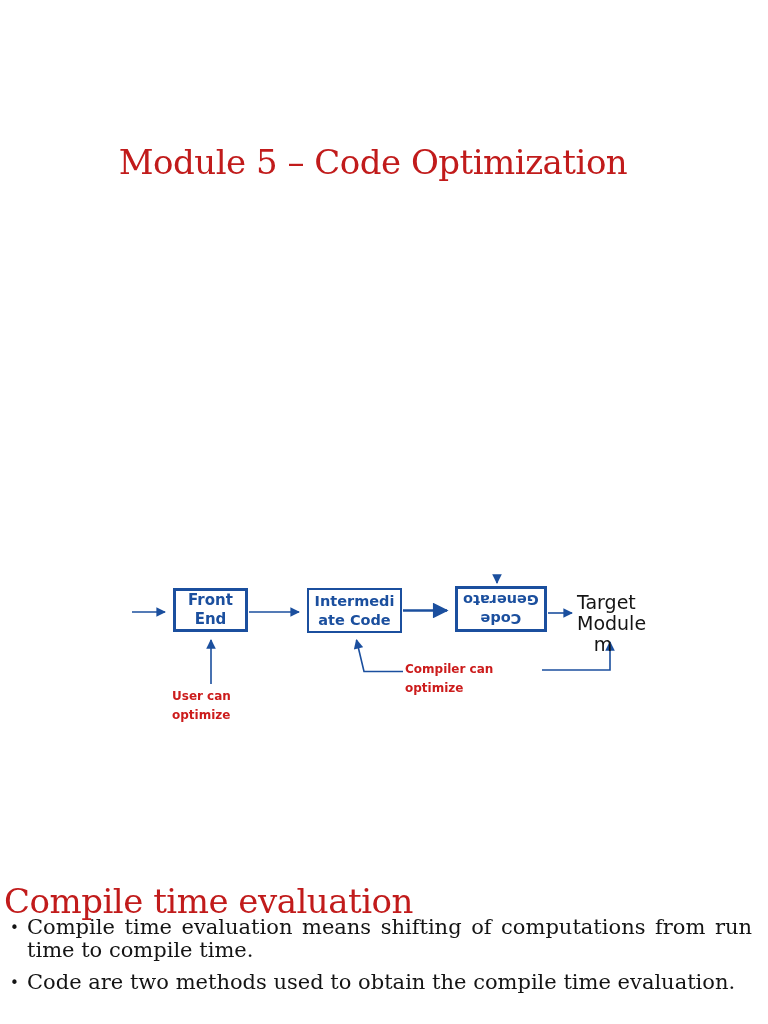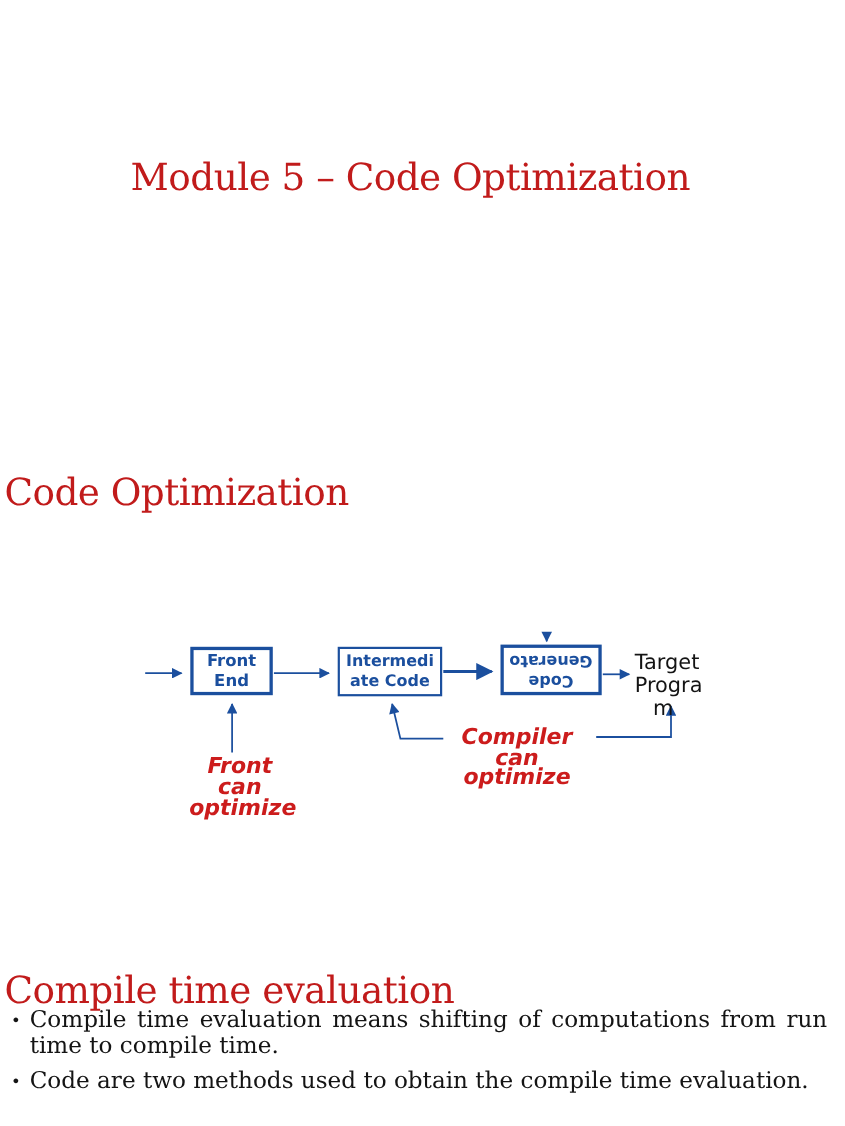--- a/index.html
+++ b/index.html
@@ -47,21 +47,21 @@
   .box-generator{left:455px;top:586px;width:92px;height:46px;border:3px solid var(--blue);}
   .rot180{transform:rotate(180deg);display:flex;flex-direction:column;align-items:center;}
   .flow-box .bline{display:block;}
 
   .target-label{
     position:absolute;left:577px;top:592px;width:52px;
     color:var(--ink);font-size:19px;line-height:21px;text-align:center;font-weight:normal;
   }
   .red-note{
     position:absolute;color:var(--label-red);font-weight:bold;
-    font-size:20px;line-height:19px;text-align:center;font-style:italic;
+    font-size:12px;line-height:19px;text-align:left;
   }
   .note-user{left:172px;top:687px;width:92px;}
   .note-compiler{left:405px;top:660px;width:130px;line-height:18.5px;}
   .red-note .bline, .target-label .bline{display:block;}
 
   
   .bullets{
     position:absolute;left:10px;top:916px;width:742px;
     font-family:"DejaVu Serif",serif;font-size:21px;line-height:23px;color:var(--ink);
   }
@@ -72,21 +72,20 @@
     font-family:"DejaVu Sans",sans-serif;
   }
 </style>
 </head>
 <body>
 
 <div class="canvas">
 
   <div class="deck-title">Module 5 – Code Optimization</div>
 
-  <div class="slide-heading slide2-heading">Code Optimization</div>
 
   <div class="diagram">
 
     <svg class="arrow-layer" width="768" height="1024" viewBox="0 0 768 1024">
       <defs>
         <marker id="ah" viewBox="0 0 10 10" refX="9" refY="5" markerWidth="7" markerHeight="6" orient="auto-start-reverse">
           <path d="M0,0 L10,5 L0,10 z" fill="#1B4F9E"></path>
         </marker>
       </defs>
       <g stroke="#1B4F9E" stroke-width="1.6" fill="none">
@@ -113,26 +112,26 @@
 
     <div class="flow-box box-generator">
       <div class="rot180">
         <span class="bline">Code</span>
         <span class="bline">Generato</span>
       </div>
     </div>
 
     <div class="target-label">
       <span class="bline">Target</span>
-      <span class="bline">Progra</span>
+      <span class="bline">Module</span>
       <span class="bline">m</span>
     </div>
 
     <div class="red-note note-user">
-      <span class="bline">Front can</span>
+      <span class="bline">User can</span>
       <span class="bline">optimize</span>
     </div>
 
     <div class="red-note note-compiler">
       <span class="bline">Compiler can</span>
       <span class="bline">optimize</span>
     </div>
   </div>
 
   <div class="slide-heading slide3-heading">Compile time evaluation</div>

